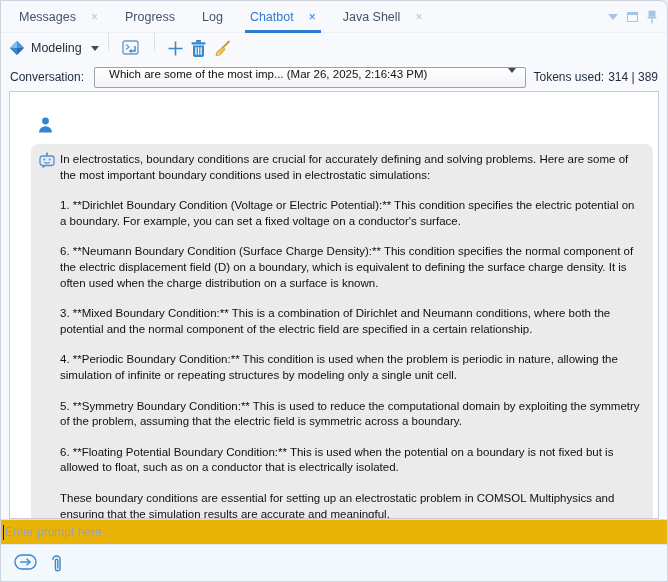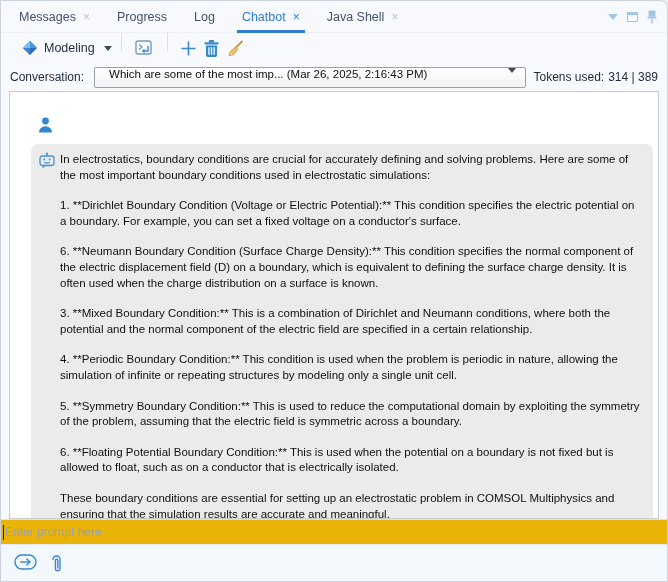--- a/index.html
+++ b/index.html
@@ -2,31 +2,31 @@
 <html><head>
 <meta charset="utf-8">
 <style>
   html,body{margin:0;padding:0;background:#e9ecf1;font-family:"Liberation Sans",sans-serif;}
   .panel{position:relative;width:666px;height:580px;border:1px solid #ccd3dd;background:#f7f9fc;
          border-radius:0 8px 0 0;display:flex;flex-direction:column;overflow:hidden;}
 
   
   .tabbar{height:31px;flex:0 0 31px;display:flex;align-items:center;padding-left:18px;
           border-bottom:1px solid #eceff4;position:relative;}
-  .tab{display:flex;align-items:center;gap:7px;margin-right:27px;height:100%;position:relative;
+  .tab{display:flex;align-items:center;gap:15px;margin-right:27px;height:100%;position:relative;
        font-size:12.5px;color:#44536a;cursor:default;}
   .tab-close{font-size:12px;color:#b9c1cc;line-height:1;}
   .tab.active .tab-label,.tab.active .tab-close{color:#2e7bd2;}
   .tab.active::after{content:"";position:absolute;left:-5px;right:-5px;bottom:-1px;height:3px;background:#2e7bd2;}
   .panel-controls{position:absolute;right:10px;top:9px;display:flex;align-items:center;gap:9px;}
   .tri-down{width:0;height:0;border-left:5px solid transparent;border-right:5px solid transparent;border-top:6px solid #a3c6e8;}
   .maxbox{width:11px;height:10px;border:1.5px solid #a3c6e8;border-top-width:3px;box-sizing:border-box;}
 
   
-  .toolbar{height:30px;flex:0 0 30px;display:flex;padding-left:21px;}
+  .toolbar{height:30px;flex:0 0 30px;display:flex;padding-left:8px;}
   .modeling-btn{display:flex;align-items:center;gap:6px;font-size:12.5px;color:#1e2a3a;}
   .mini-arrow{width:0;height:0;border-left:4px solid transparent;border-right:4px solid transparent;border-top:5px solid #3b4a5c;margin-left:3px;}
   .tb-sep{width:1px;height:18px;background:#d8dfe8;margin:0 9px;}
   .tb-icon{display:flex;align-items:center;justify-content:center;margin:0 4px;}
 
   
   .convrow{height:28px;flex:0 0 28px;display:flex;align-items:center;padding:0 9px;font-size:12px;color:#1e2a3a;}
   .conv-label{margin-right:10px;}
   .conv-select{width:432px;height:21px;box-sizing:border-box;border:1px solid #99a1ac;border-radius:2px;
                background:linear-gradient(#fefefe,#f2f3f5);display:flex;align-items:flex-start;

